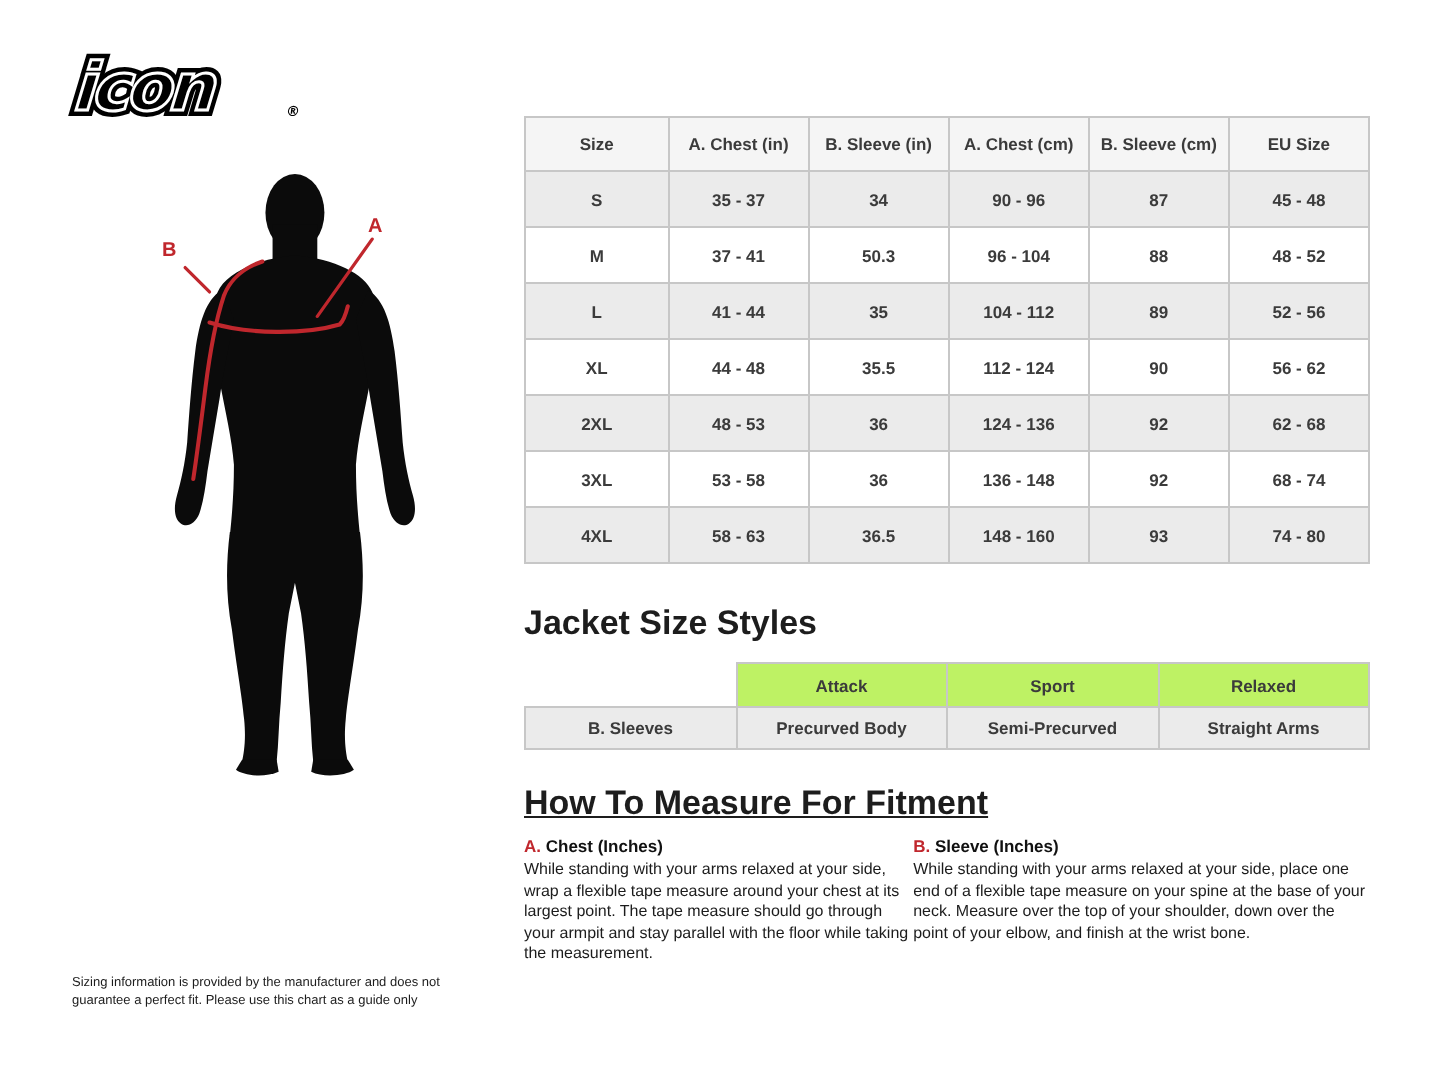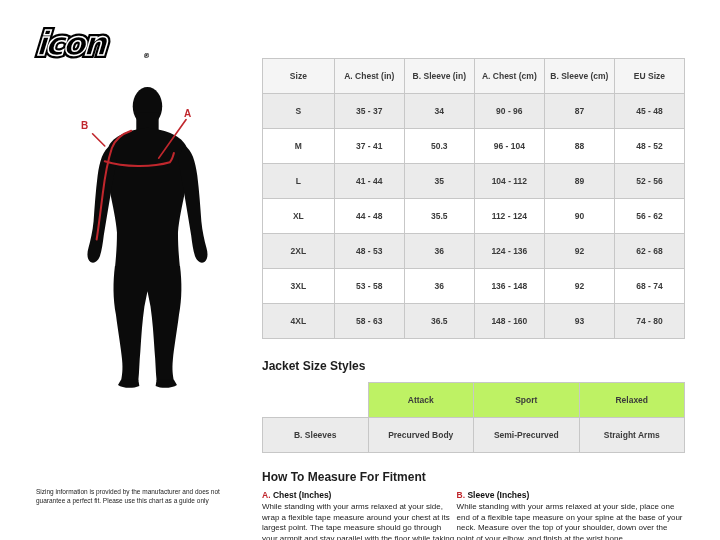--- a/index.html
+++ b/index.html
@@ -24,27 +24,27 @@
     position: absolute; font-size: 10px; font-weight: bold; color: #c0272d;
     font-family: "Liberation Sans", sans-serif;
   }
   .label-a { left: 102px; top: 22px; }
   .label-b { left: -1px; top: 34px; }
 
   
   .content { position: absolute; left: 262px; top: 58px; width: 423px; }
   .section-title { font-size: 13px; font-weight: bold; color: #1d1d1d; }
   .title-main   { margin-bottom: 13px; font-size: 13.5px; }
-  .title-styles { margin-top: 20px; margin-bottom: 9px; font-size: 12px; }
-  .title-measure{ margin-top: 17px; margin-bottom: 6px; font-size: 12px; }
+  .title-styles { margin-top: 20px; margin-bottom: 9px; font-size: 17px; }
+  .title-measure{ margin-top: 17px; margin-bottom: 6px; font-size: 17px; text-decoration: underline; }
 
   table { width: 100%; border-collapse: collapse; table-layout: fixed; }
   th, td {
     border: 1px solid #c7c7c7; text-align: center; vertical-align: middle;
-    font-size: 8.5px; font-weight: bold; color: #3b3b3b; padding: 12px 2px; margin-left: 16px;
+    font-size: 8.5px; font-weight: bold; color: #3b3b3b; padding: 0 2px; margin-left: 16px;
   }
   .main-table th { height: 27px; background: #f5f5f5; }
   .main-table td { height: 28px; background: #ffffff; }
   .main-table tbody tr:nth-child(odd) td { background: #ebebeb; }
   .main-table th:first-child { width: 17%; }
 
   .styles-table th { height: 22px; background: #bef264; }
   .styles-table td { height: 21px; background: #fde047; }
   .styles-table tbody tr:nth-child(odd) td { background: #ebebeb; }
   .styles-table th.corner { border: none; background: transparent; }

